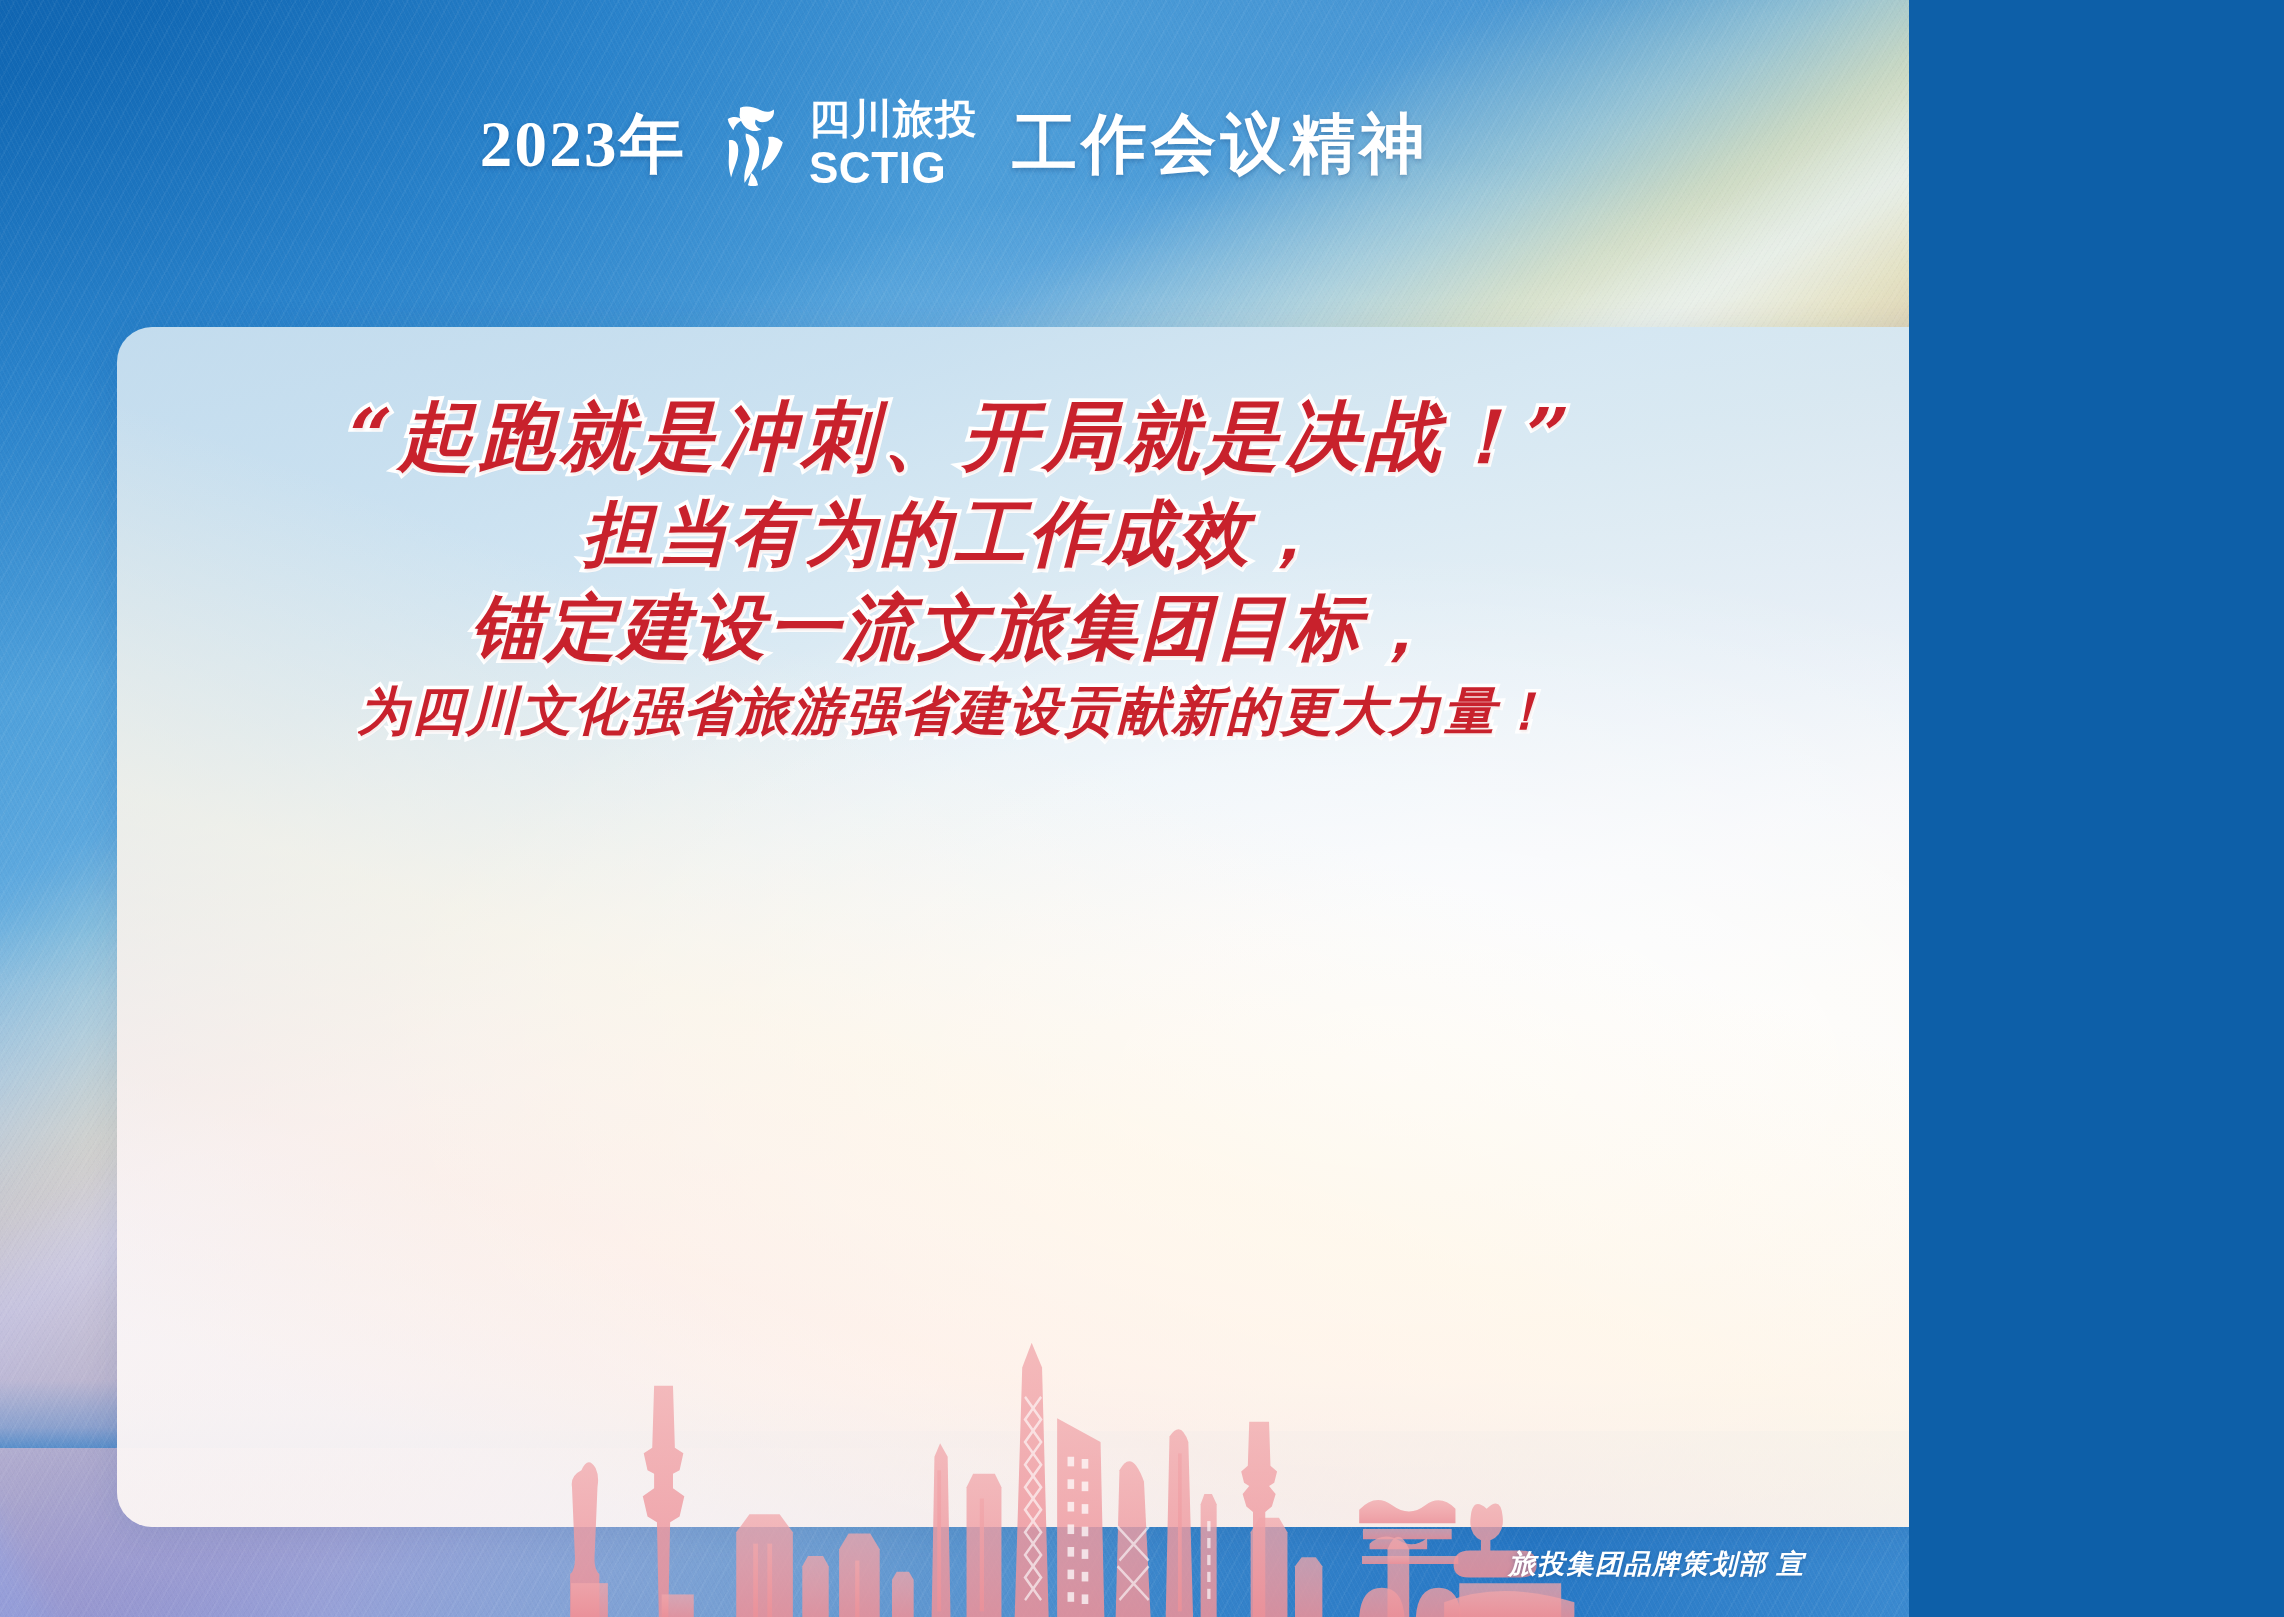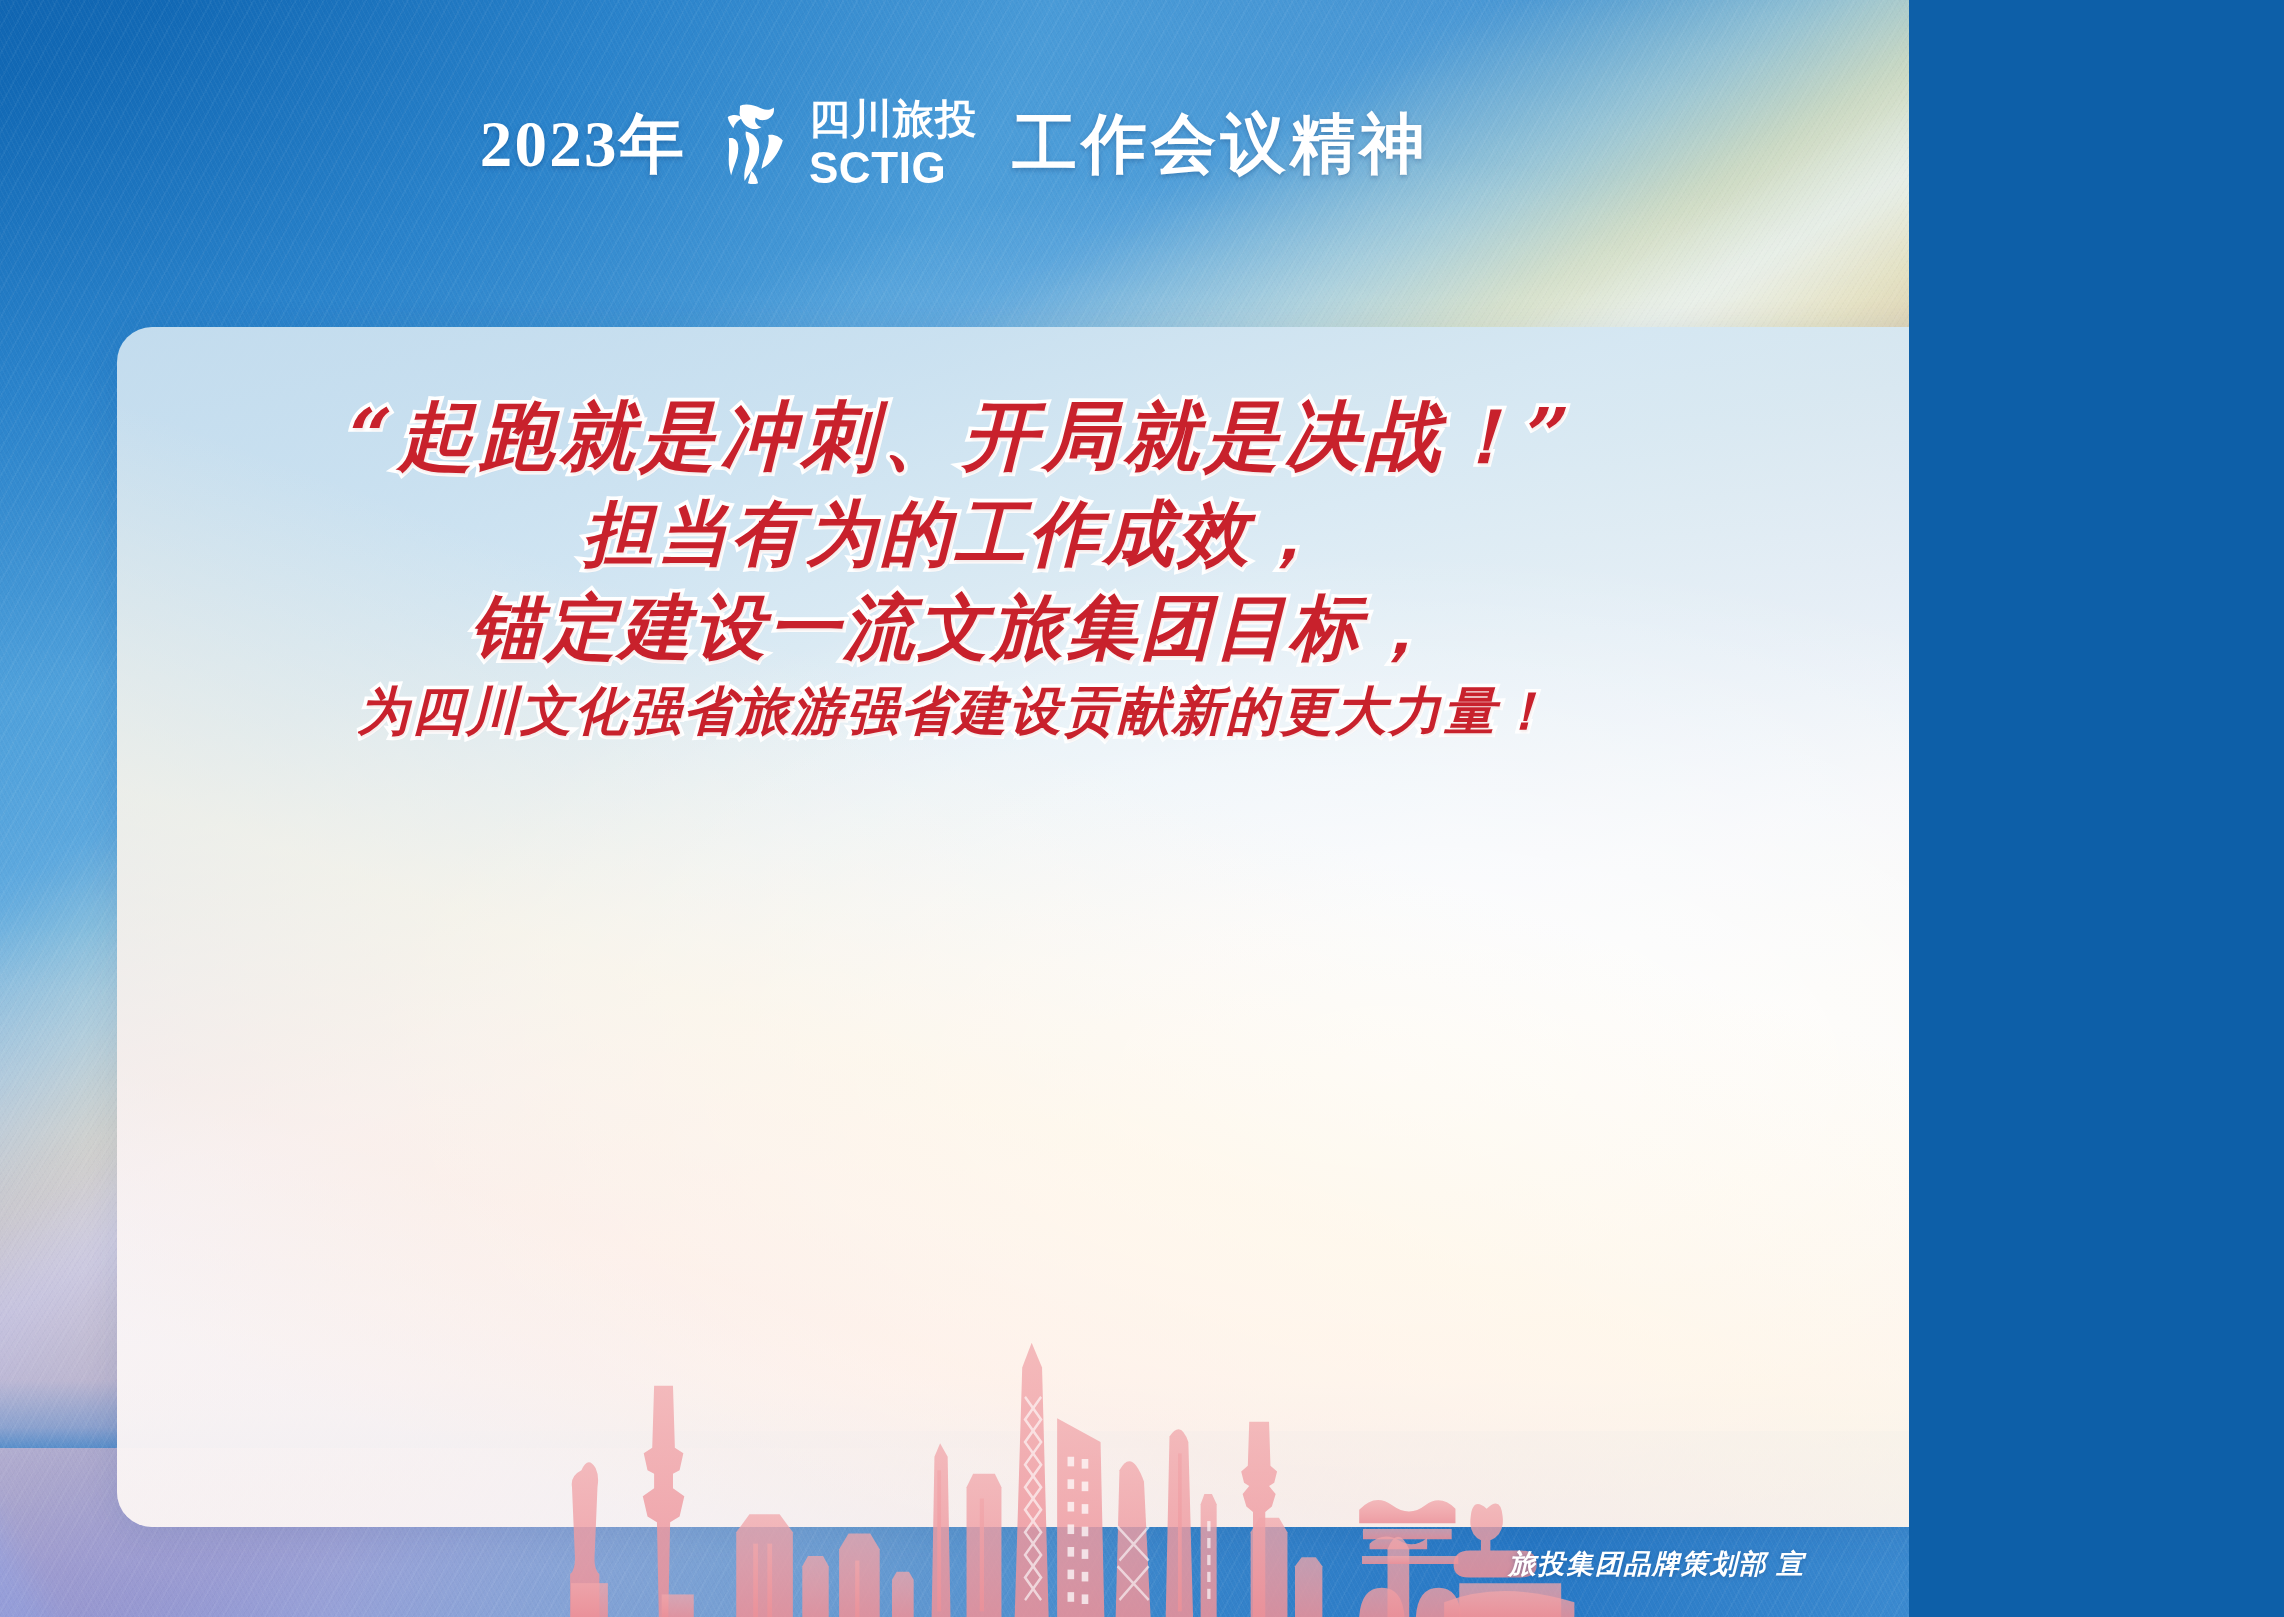--- a/index.html
+++ b/index.html
@@ -106,21 +106,21 @@
     font-size:65px;
     font-weight:700;
     letter-spacing:2.3px;
     font-family:"Liberation Serif","DejaVu Serif",serif;
     line-height:1;
     white-space:nowrap;
     text-shadow:0 1.7px 5.6px rgba(0,40,90,.28);
   }
   .hdr-tail{letter-spacing:4.5px;}
 
-  .logo{display:flex;align-items:center;gap:14.7px;}
+  .logo{display:flex;align-items:flex-end;gap:14.7px;}
   .logo-mark{width:73px;height:85px;display:block;}
   .logo-text{display:flex;flex-direction:column;align-items:flex-start;line-height:.98;}
   .logo-cn{
     color:#fff;font-size:41px;font-weight:700;letter-spacing:1.1px;
     font-family:"Liberation Sans","DejaVu Sans",sans-serif;
   }
   .logo-en{
     color:#fff;font-size:44px;font-weight:800;letter-spacing:0.6px;margin-top:7px;
     font-family:"Liberation Sans","DejaVu Sans",sans-serif;
   }

